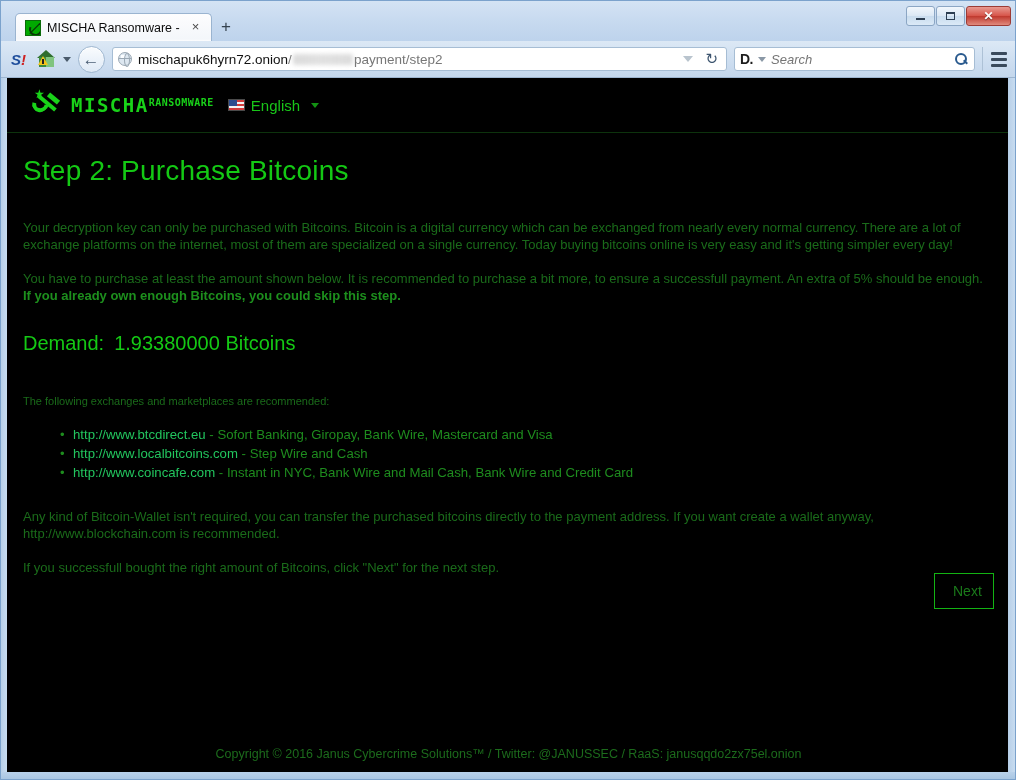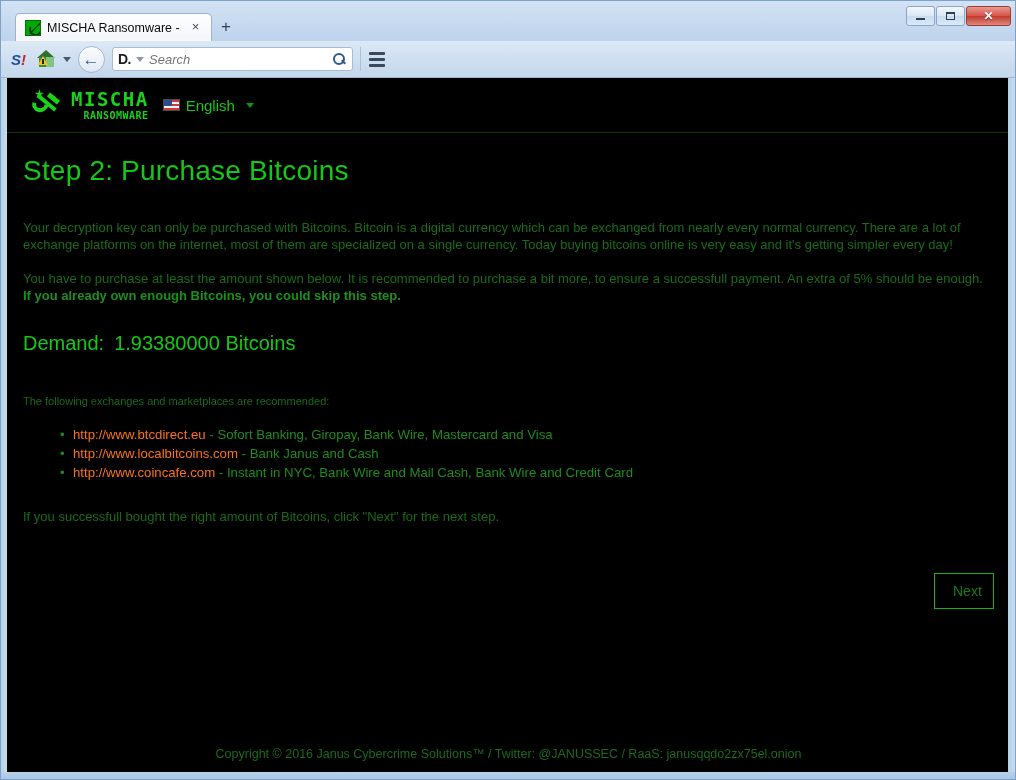--- a/index.html
+++ b/index.html
@@ -311,21 +311,21 @@
     position: absolute; left: 18px; top: 7px;
     width: 13px; height: 5px; background: #19d219;
     transform: rotate(40deg);
   }
   #logo-emblem .hammer-handle {
     position: absolute; left: 7px; top: 12px;
     width: 22px; height: 4px; background: #19d219;
     transform: rotate(40deg);
   }
 
-  #logo-words { display: flex; flex-direction: column; line-height: 1; text-align: right; }
+  #logo-words { display: flex; flex-direction: row; line-height: 1; }
   #logo-main {
     font-family: "DejaVu Sans Mono", monospace;
     font-size: 19px; font-weight: bold; color: #19d219;
     letter-spacing: 1.5px;
   }
   #logo-sub {
     font-family: "DejaVu Sans Mono", monospace;
     font-size: 10px; font-weight: bold; color: #19d219;
     letter-spacing: .5px; margin-top: 2px;
   }
@@ -390,21 +390,21 @@
   }
   #exchange-list li {
     font-size: 13.2px; color: #1e8c1e; line-height: 19px;
     position: relative;
   }
   #exchange-list li::before {
     content: "\2022";
     position: absolute; left: -13px; top: 0;
     color: #1e8c1e; font-size: 13px;
   }
-  #exchange-list a { color: #f97316; text-decoration: none; cursor: pointer; }
+  #exchange-list a { color: #22c55e; text-decoration: none; cursor: pointer; }
 
   #next-button {
     position: absolute; right: 16px; top: 440px;
     width: 60px; padding: 9px 18px;
     border: 1px solid #13b313;
     background: transparent;
     color: #1a7a1a; font-size: 14px;
     font-family: "Liberation Sans", sans-serif;
     text-align: center; cursor: pointer;
   }
@@ -471,20 +471,32 @@
         <span class="warn"></span>
         <span class="warn-bang"></span>
       </div>
     </div>
     <div class="caret-dn"></div>
 
     <div id="back-button">
       <span class="arrow">←</span>
     </div>
 
+    <div id="urlbar">
+      <div id="globe-icon"></div>
+      <div id="url-text">
+        <span>mischapuk6hyrn72.onion</span>
+          <span class="dim">/</span>
+          <span id="url-redacted"></span>
+          <span class="dim">payment/step2</span>
+      </div>
+      <div class="spacer"></div>
+      <div id="urlbar-dropdown"></div>
+      <div id="reload-button">↻</div>
+    </div>
 
     <div id="searchbar">
       <span id="search-engine-icon">D.</span>
       <span id="search-engine-caret"></span>
       <input id="search-input" type="text" placeholder="Search" style="">
       <span id="search-go-icon"></span>
     </div>
 
     <div id="menu-button">
       <span></span>
@@ -526,24 +538,25 @@
       <p class="para"><span>You have to purchase at least the amount shown below. It is recommended to purchase a bit more, to ensure a successfull payment. An extra of 5% should be enough. </span><b>If you already own enough Bitcoins, you could skip this step.</b></p>
 
       <div id="demand-line">
         <span class="demand-label">Demand:</span><span>1.93380000 Bitcoins</span>
       </div>
 
       <p id="recommend-intro">The following exchanges and marketplaces are recommended:</p>
 
       <ul id="exchange-list">
         <li><a>http://www.btcdirect.eu</a><span> - Sofort Banking, Giropay, Bank Wire, Mastercard and Visa</span></li>
-        <li><a>http://www.localbitcoins.com</a><span> - Bank Janus and Cash</span></li>
+        <li><a>http://www.localbitcoins.com</a><span> - Step Wire and Cash</span></li>
         <li><a>http://www.coincafe.com</a><span> - Instant in NYC, Bank Wire and Mail Cash, Bank Wire and Credit Card</span></li>
       </ul>
 
+      <p class="para">Any kind of Bitcoin-Wallet isn't required, you can transfer the purchased bitcoins directly to the payment address. If you want create a wallet anyway, http://www.blockchain.com is recommended.</p>
 
       <p class="para">If you successfull bought the right amount of Bitcoins, click "Next" for the next step.</p>
 
       <button id="next-button">Next</button>
     </div>
 
     <div id="site-footer">Copyright © 2016 Janus Cybercrime Solutions™ / Twitter: @JANUSSEC / RaaS: janusqqdo2zx75el.onion</div>
   </div>
 
   <div id="viewport-left-edge"></div>

